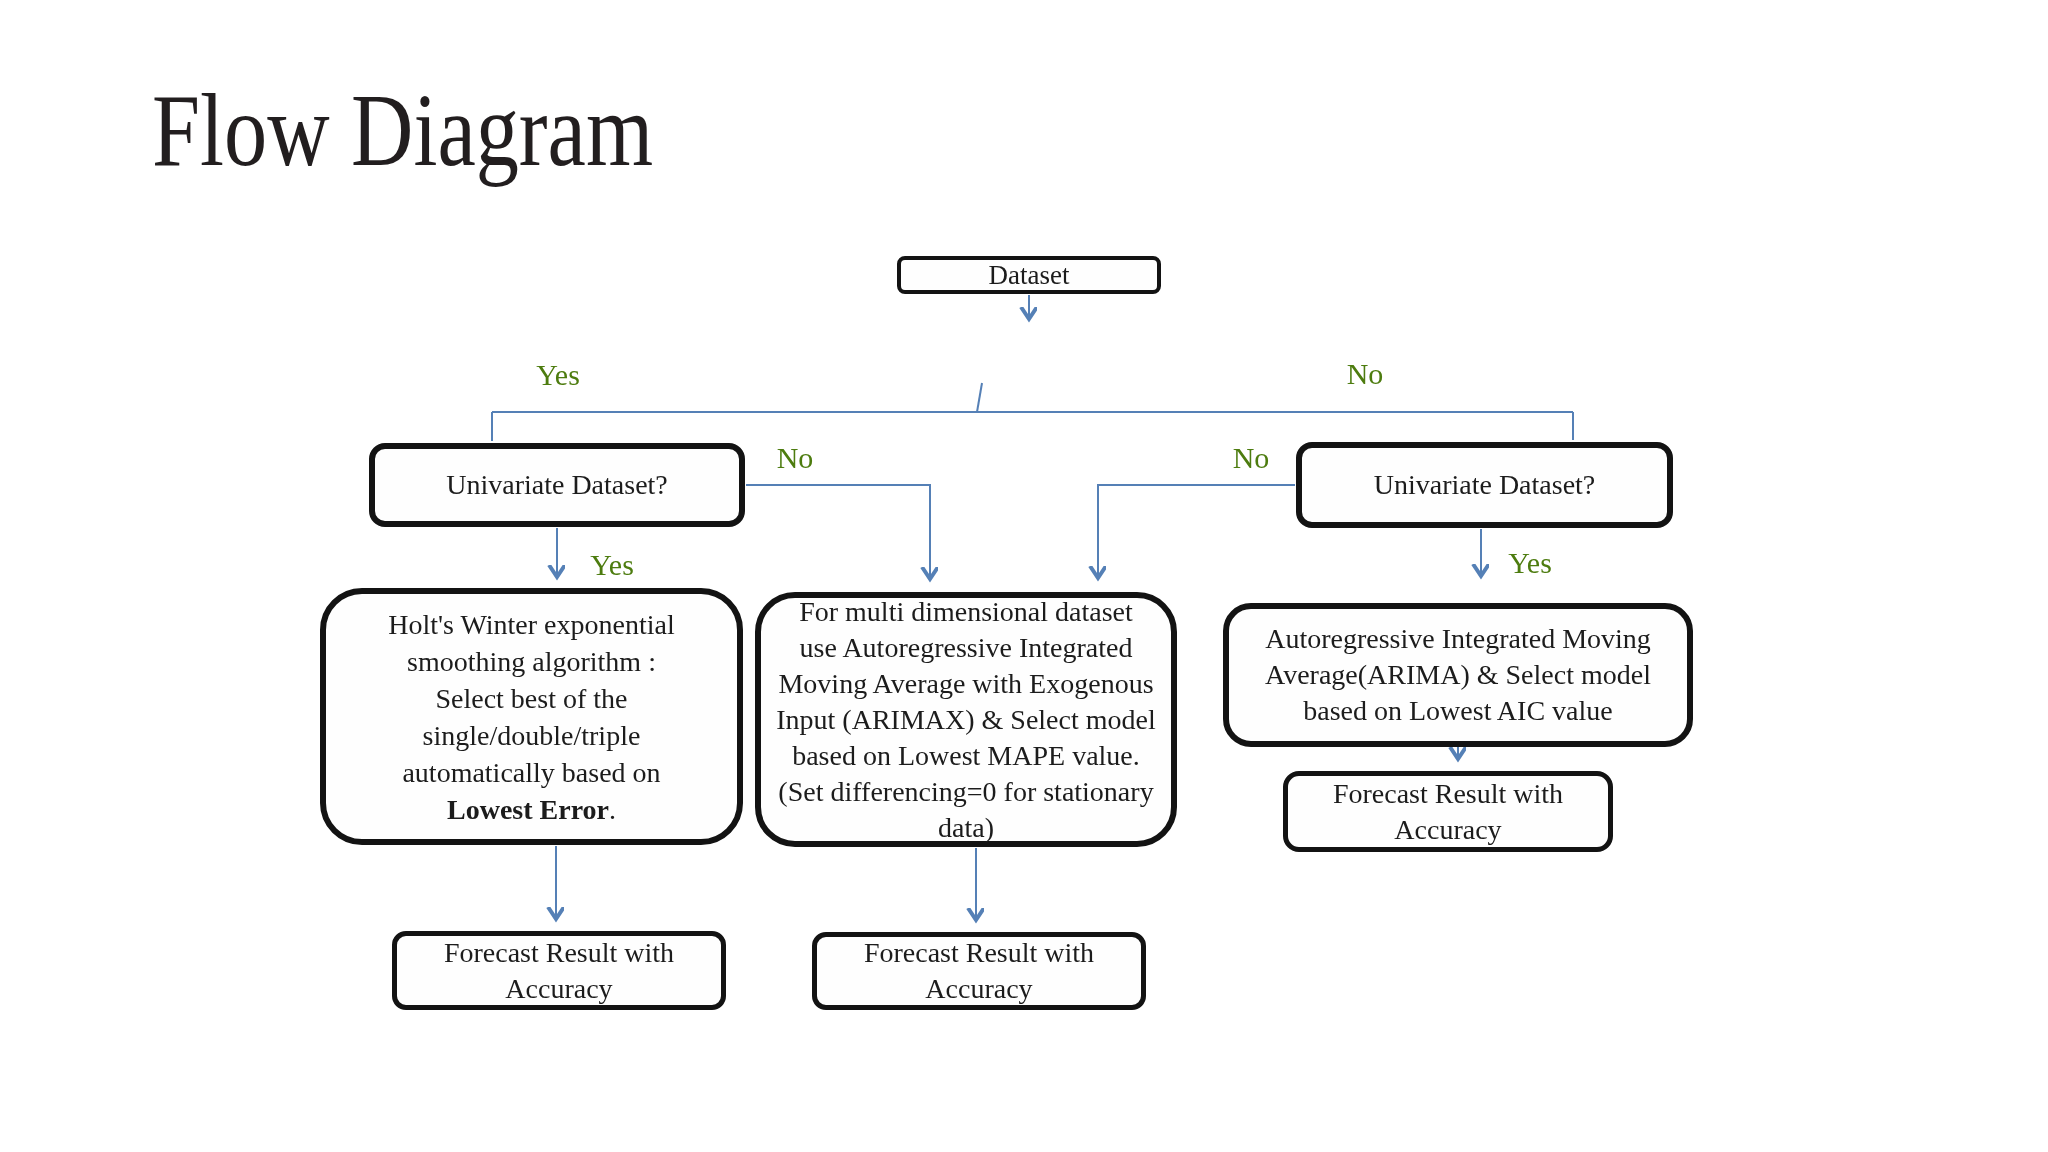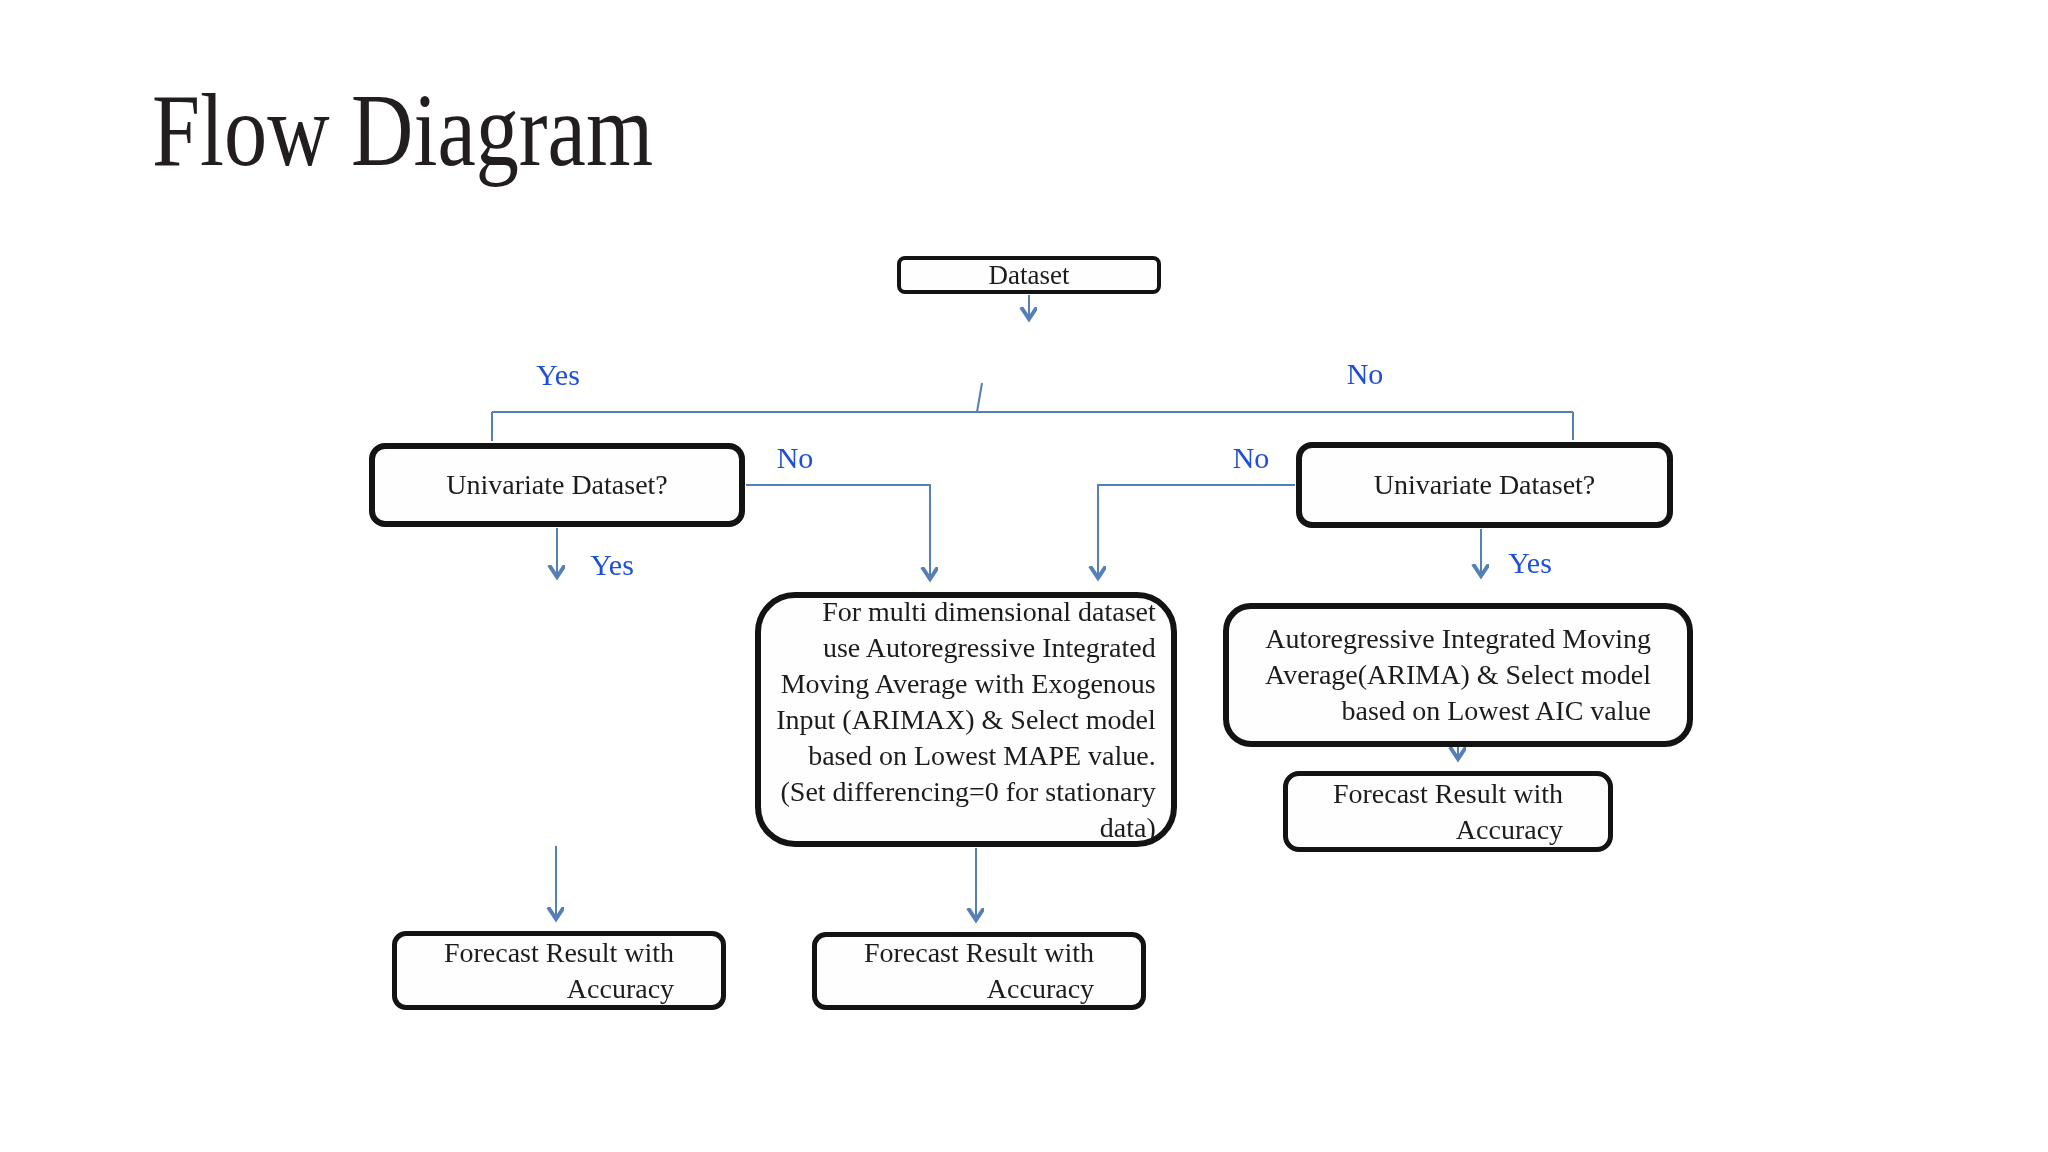--- a/index.html
+++ b/index.html
@@ -28,30 +28,30 @@
     transform-origin: left top;
   }
   .node {
     position: absolute;
     box-sizing: border-box;
     background: #fefefe;
     border: 5px solid #131313;
     display: flex;
     align-items: center;
     justify-content: center;
-    text-align: right;
+    text-align: center;
     font-size: 28px;
     line-height: 36px;
     color: #1c1c1c;
   }
   .node b { font-weight: bold; }
   .edge-label {
     position: absolute;
     font-size: 30px;
-    color: #1d4ed8;
+    color: #4d7c0f;
     white-space: nowrap;
     transform: translate(-50%, -50%);
   }
   #dataset      { left: 897px; top: 256px; width: 264px; height: 38px;  border-radius: 8px;  border-width: 4px; font-size: 27px; }
   #stationarity { left: 862px; top: 332px; width: 346px; height: 50px;  border-radius: 10px; border-width: 5px; }
   #univariate-left  { left: 369px;  top: 443px; width: 376px; height: 84px; border-radius: 16px; border-width: 6px; }
   #univariate-right { left: 1296px; top: 442px; width: 377px; height: 86px; border-radius: 16px; border-width: 6px; }
   #holt   { left: 320px;  top: 588px; width: 423px; height: 257px; border-radius: 42px; border-width: 6px; line-height: 37px; }
   #arimax { left: 755px;  top: 592px; width: 422px; height: 255px; border-radius: 40px; border-width: 6px; }
   #arima  { left: 1223px; top: 603px; width: 470px; height: 144px; border-radius: 28px; border-width: 6px; }
@@ -100,20 +100,23 @@
     <path d="M1481 529 V575" marker-end="url(#arrow)"></path>
     <path d="M556 846 V918" marker-end="url(#arrow)"></path>
     <path d="M976 848 V919" marker-end="url(#arrow)"></path>
     <path d="M1458 701 V758" marker-end="url(#arrow)"></path>
   </svg>
 
   <div class="node" id="dataset">Dataset</div>
   <div class="node" id="univariate-left">Univariate Dataset?</div>
   <div class="node" id="univariate-right">Univariate Dataset?</div>
 
+  <div class="node" id="holt">
+    <div>Holt's Winter exponential<br>smoothing algorithm :<br>Select best of the<br>single/double/triple<br>automatically based on<br><b>Lowest Error</b><span>.</span></div>
+  </div>
 
   <div class="node" id="arimax">
     <div>For multi dimensional dataset<br>use Autoregressive Integrated<br>Moving Average with Exogenous<br>Input (ARIMAX)  &amp; Select model<br>based on Lowest MAPE value.<br>(Set differencing=0 for stationary<br>data)</div>
   </div>
 
   <div class="node" id="arima">
     <div>Autoregressive Integrated Moving<br>Average(ARIMA) &amp; Select model<br>based on Lowest AIC value</div>
   </div>
 
   <div class="node" id="forecast-left">

